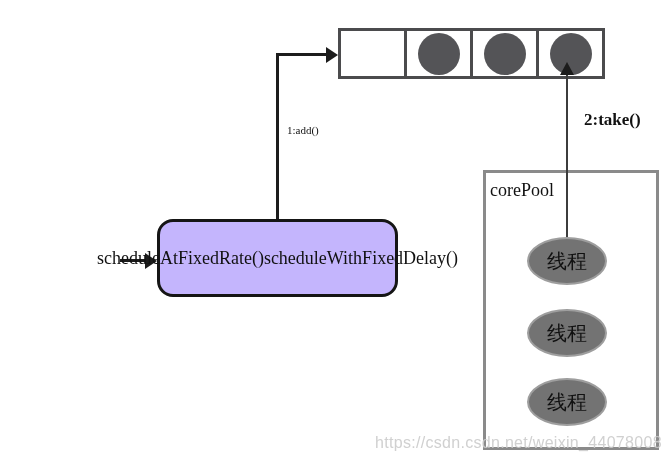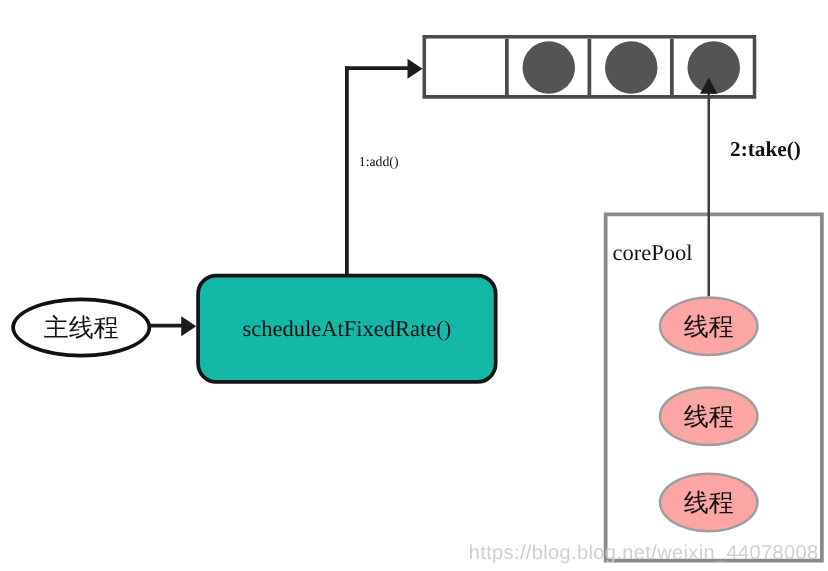--- a/index.html
+++ b/index.html
@@ -30,37 +30,37 @@
 
   
   .main-ellipse{left:9px;top:238px;width:112px;height:48px;border:3px solid #111;
     border-radius:50%;box-sizing:border-box;display:flex;align-items:center;justify-content:center;
     font-size:20px;background:#fff;}
   .main-hline{left:120px;top:259px;width:27px;height:3px;background:#1c1c1c;}
   .main-arrowhead{left:145px;top:253px;width:0;height:0;
     border-left:12px solid #1c1c1c;border-top:8px solid transparent;border-bottom:8px solid transparent;}
 
   
-  .schedule-box{left:157px;top:219px;width:241px;height:88px;border:3px solid #151515;
+  .schedule-box{left:157px;top:219px;width:241px;height:78px;border:3px solid #151515;
     border-radius:16px;box-sizing:border-box;display:flex;flex-direction:row;
-    align-items:center;justify-content:center;background:#14b8a6;font-size:18px;line-height:1.5;}
+    align-items:center;justify-content:center;background:#c4b5fd;font-size:18px;line-height:1.5;}
 
   
   .take-line{left:566px;top:72px;width:2px;height:165px;background:#3c3c3c;}
   .take-arrowhead{left:560px;top:62px;width:0;height:0;
     border-bottom:13px solid #1c1c1c;border-left:7px solid transparent;border-right:7px solid transparent;}
   .take-label{left:584px;top:110px;font-size:17px;white-space:nowrap;font-weight:bold;}
 
   
   .pool-box{left:483px;top:170px;width:176px;height:280px;border:3px solid #8a8a8a;
     box-sizing:border-box;background:transparent;}
-  .pool-label{left:490px;top:192px;font-size:18px;}
+  .pool-label{left:490px;top:180px;font-size:18px;}
   .thread-ellipse{width:80px;height:48px;border:2px solid #9e9e9e;border-radius:50%;
     box-sizing:border-box;display:flex;align-items:center;justify-content:center;
-    font-size:20px;background:#fca5a5;}
+    font-size:20px;background:#737373;}
   .thread-1{left:527px;top:237px;}
   .thread-2{left:527px;top:309px;}
   .thread-3{left:527px;top:378px;}
 
   
   .watermark{left:375px;top:434px;font-family:"Liberation Sans","DejaVu Sans",sans-serif;
     font-size:16px;color:rgba(203,203,203,0.9);white-space:nowrap;z-index:20;letter-spacing:0.3px;}
 </style>
 </head>
 <body>
@@ -79,42 +79,40 @@
     <div class="queue-cell">
       <span class="task-circle"></span>
     </div>
   </div>
 
   <div class="abs add-vline"></div>
   <div class="abs add-hline"></div>
   <div class="abs add-arrowhead"></div>
   <div class="abs add-label">1:add()</div>
 
-  <div class="abs main-ellipse">
-    <span>主线程</span>
-  </div>
   <div class="abs main-hline"></div>
   <div class="abs main-arrowhead"></div>
 
   <div class="abs schedule-box">
     <span>scheduleAtFixedRate()</span>
+    <span>scheduleWithFixedDelay()</span>
   </div>
 
   <div class="abs pool-box"></div>
   <div class="abs pool-label">corePool</div>
 
   <div class="abs take-line"></div>
   <div class="abs take-arrowhead"></div>
   <div class="abs take-label">2:take()</div>
 
   <div class="abs thread-ellipse thread-1">
     <span>线程</span>
   </div>
   <div class="abs thread-ellipse thread-2">
     <span>线程</span>
   </div>
   <div class="abs thread-ellipse thread-3">
     <span>线程</span>
   </div>
 
-  <div class="abs watermark">https://blog.blog.net/weixin_44078008</div>
+  <div class="abs watermark">https://csdn.csdn.net/weixin_44078008</div>
 
 </div>
 
 </body></html>

